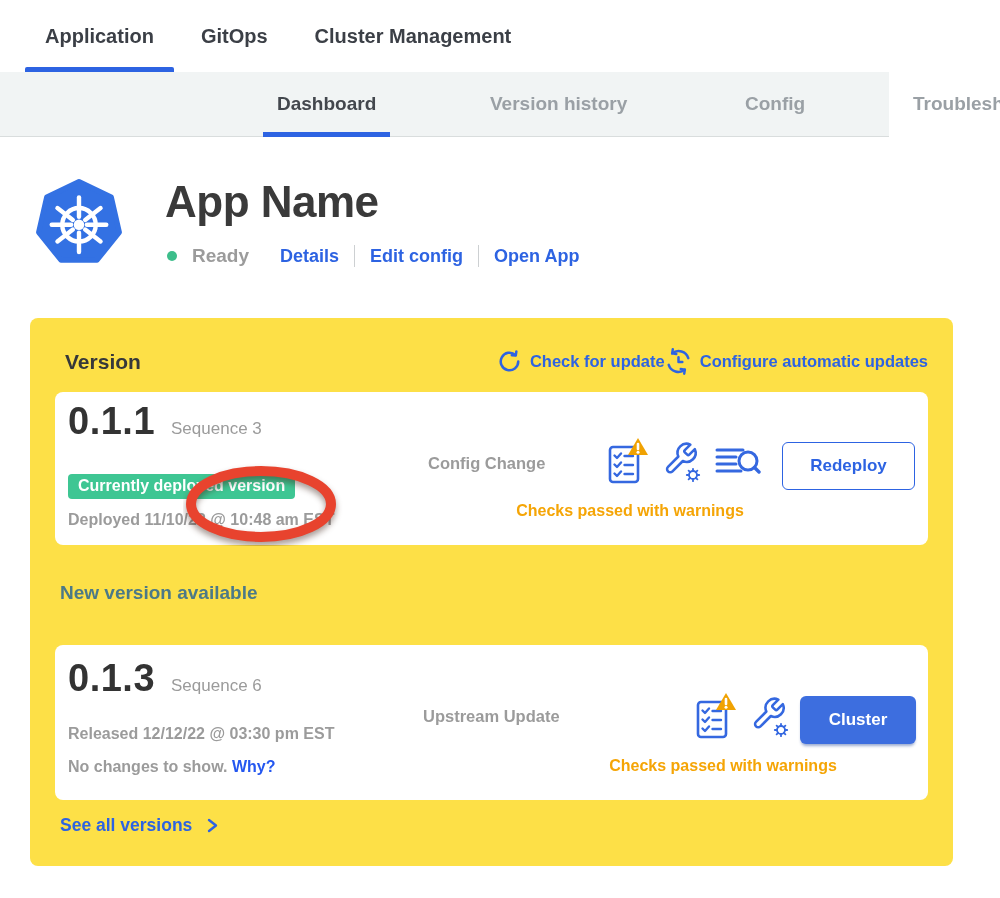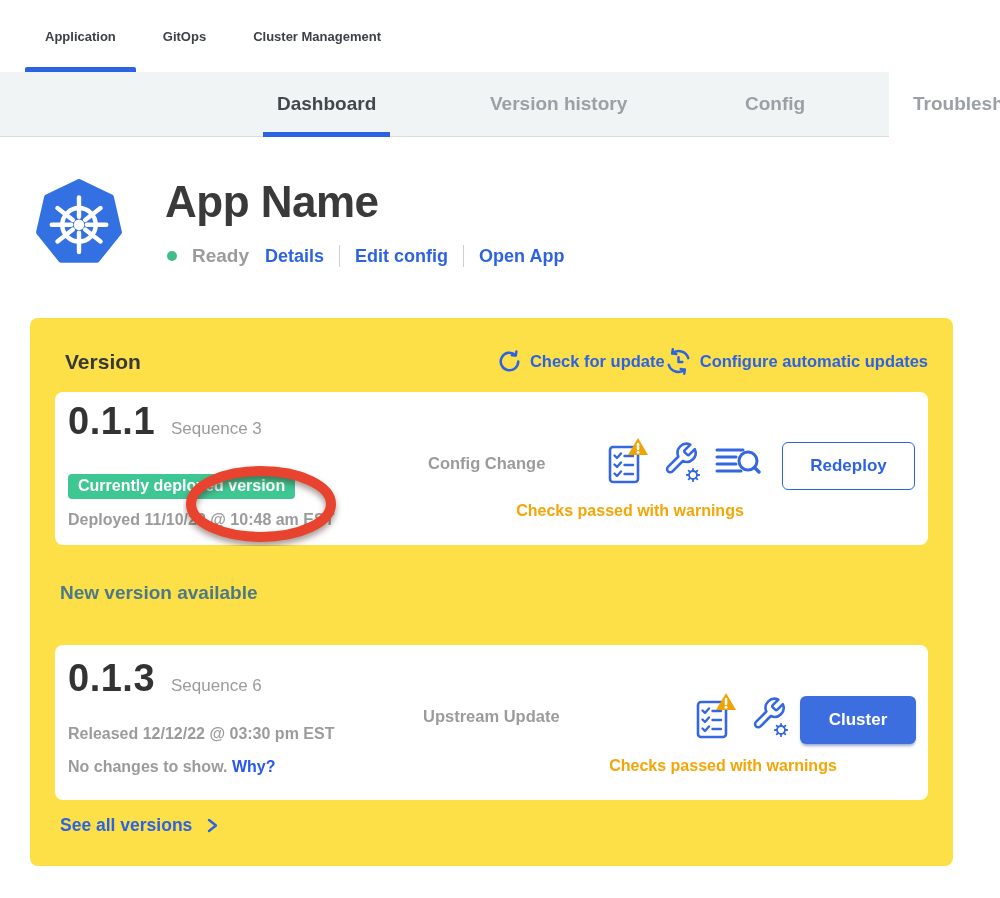--- a/index.html
+++ b/index.html
@@ -3,21 +3,21 @@
 <meta charset="utf-8">
 <style>
   * { margin:0; padding:0; box-sizing:border-box; }
   html,body { width:1000px; height:898px; background:#fff; overflow:hidden;
     font-family:"Liberation Sans","DejaVu Sans",sans-serif; }
   .page { position:relative; width:1000px; height:898px; background:#fff; overflow:hidden; }
 
   
   .topnav { position:absolute; left:0; top:0; width:1000px; height:72px; background:#fff;
     display:flex; align-items:stretch; padding-left:25px; gap:7px; }
-  .topnav-item { display:flex; align-items:center; padding:0 20px; font-size:13px; font-weight:700;
+  .topnav-item { display:flex; align-items:center; padding:0 20px; font-size:20px; font-weight:700;
     color:#3b3f46; position:relative; cursor:pointer; }
   .topnav-item.active::after { content:""; position:absolute; left:0; right:0; bottom:0; height:5px;
     background:#2d63e2; border-radius:2px 2px 0 0; }
 
   
   .tabbar { position:absolute; left:0; top:72px; width:889px; height:65px; background:#f1f4f4;
     border-bottom:1px solid #d9dddd; }
   .tab { position:absolute; top:0; height:65px; line-height:63px; padding:0 14px; font-size:19px;
     font-weight:600; color:#9aa0a5; white-space:nowrap; cursor:pointer; }
   .tab.active { color:#43474d; }
@@ -27,21 +27,21 @@
   .tab-config    { left:731px; }
   .tab-troubleshoot { left:899px; }
 
   
   .k8s-logo { position:absolute; left:35px; top:178px; width:88px; height:90px; }
   .app-title { position:absolute; left:165px; top:176px; font-size:44px; line-height:52px;
     font-weight:800; color:#3a3a3a; letter-spacing:-0.5px; }
   .status-row { position:absolute; left:167px; top:242px; height:28px; display:flex;
     align-items:center; gap:15px; }
   .status-dot { width:10px; height:10px; border-radius:50%; background:#3dbe8b; }
-  .status-text { font-size:19px; font-weight:700; color:#9b9b9b; margin-right:1px; }
+  .status-text { font-size:19px; font-weight:700; color:#9b9b9b; margin-right:16px; }
   .hlink { font-size:18px; font-weight:700; color:#2d63e2; cursor:pointer; text-decoration:none; }
   .vdiv { width:1px; height:22px; background:#cdd0d2; }
 
   
   .panel { position:absolute; left:30px; top:318px; width:923px; height:548px;
     background:#fde047; border-radius:8px; }
   .panel-title { position:absolute; left:35px; top:32px; font-size:21px; font-weight:700; color:#36383a; }
   .panel-links { position:absolute; right:25px; top:30px; display:flex; align-items:center; }
   .panel-link { display:flex; align-items:center; gap:8px; font-size:16.5px; font-weight:700;
     color:#2d63e2; cursor:pointer; }

